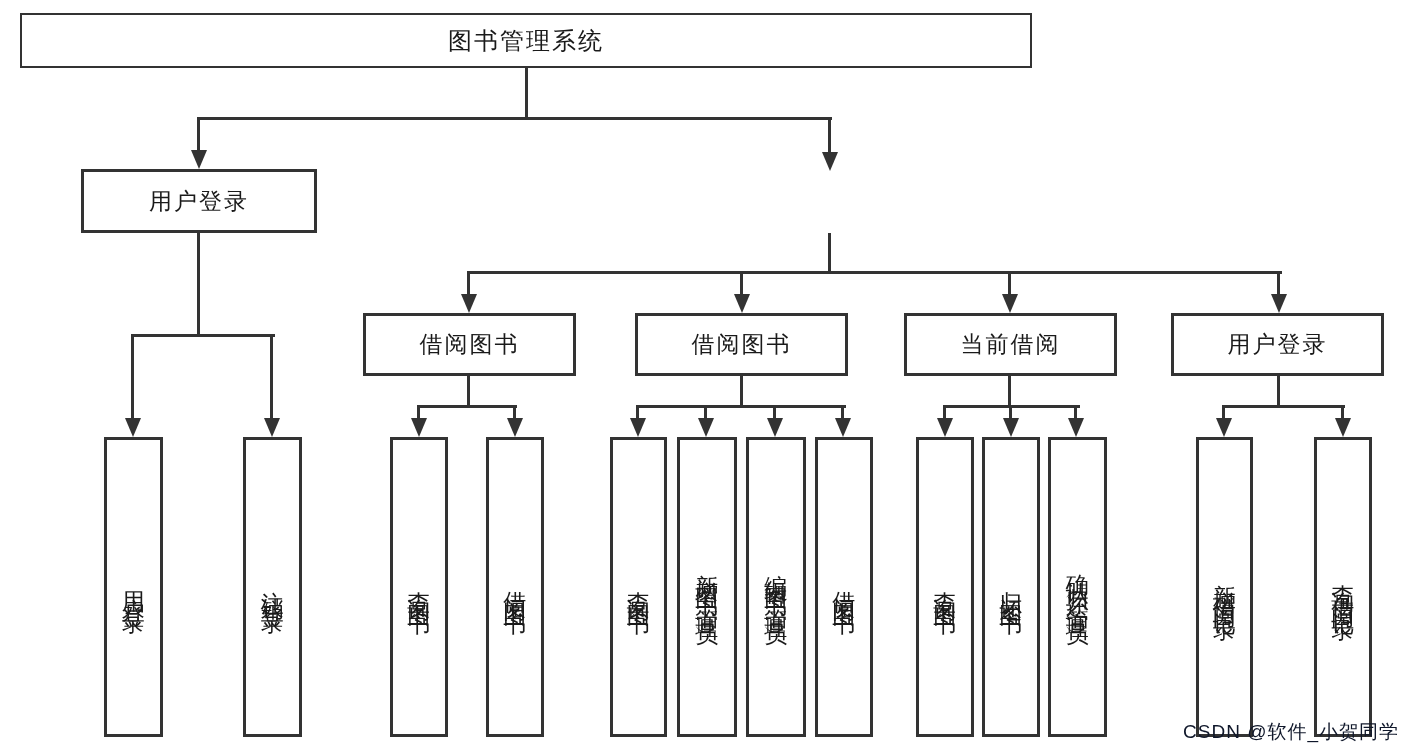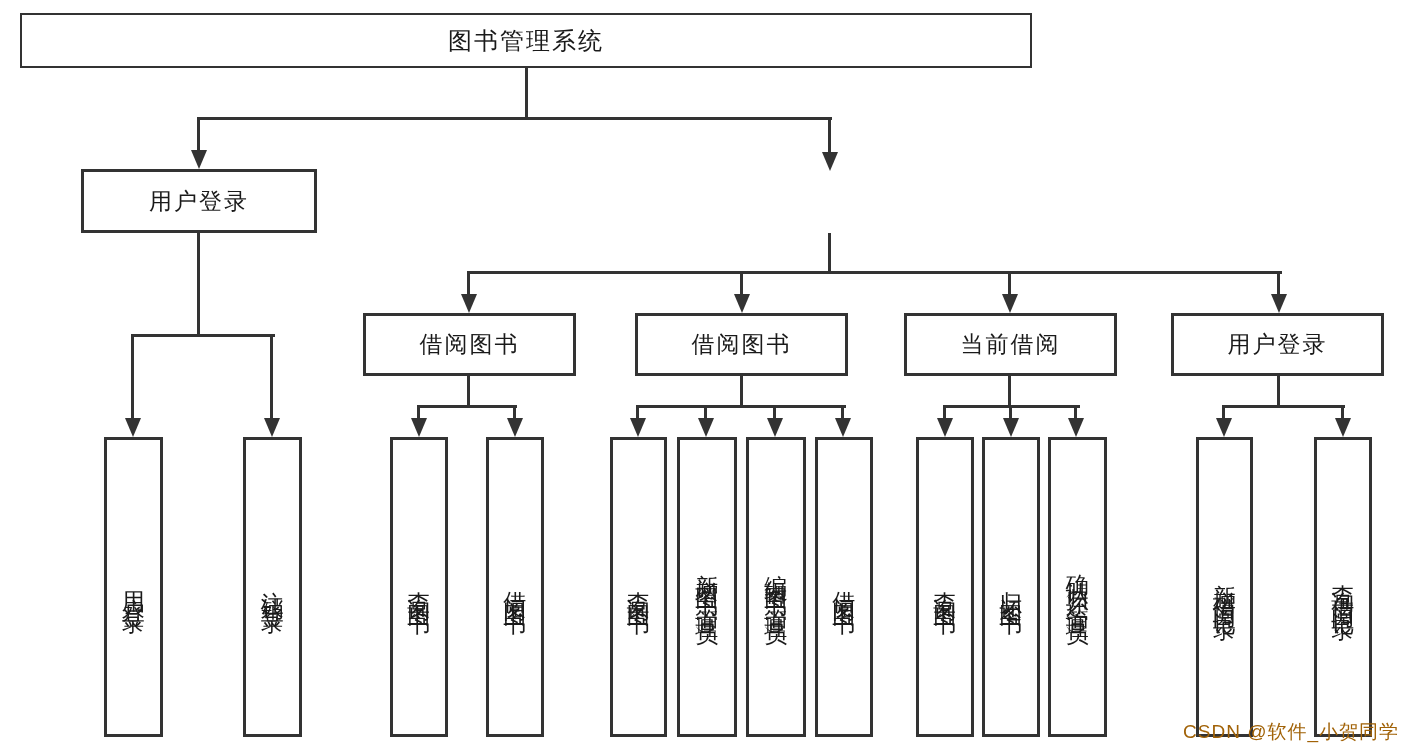--- a/index.html
+++ b/index.html
@@ -40,21 +40,21 @@
     width: 0; height: 0;
     border-left: 8px solid transparent;
     border-right: 8px solid transparent;
     border-top: 19px solid #333333;
   }
   .watermark {
     position: absolute;
     right: 6px;
     bottom: 2px;
     font-size: 19px;
-    color: #a16207;
+    color: #0f172a;
     letter-spacing: 1px;
     white-space: nowrap;
   }
 </style>
 </head>
 <body>
 
 <div class="canvas">
 
   <div class="box hbox root-box" style="left:20px; top:13px; width:1012px; height:55px;">

